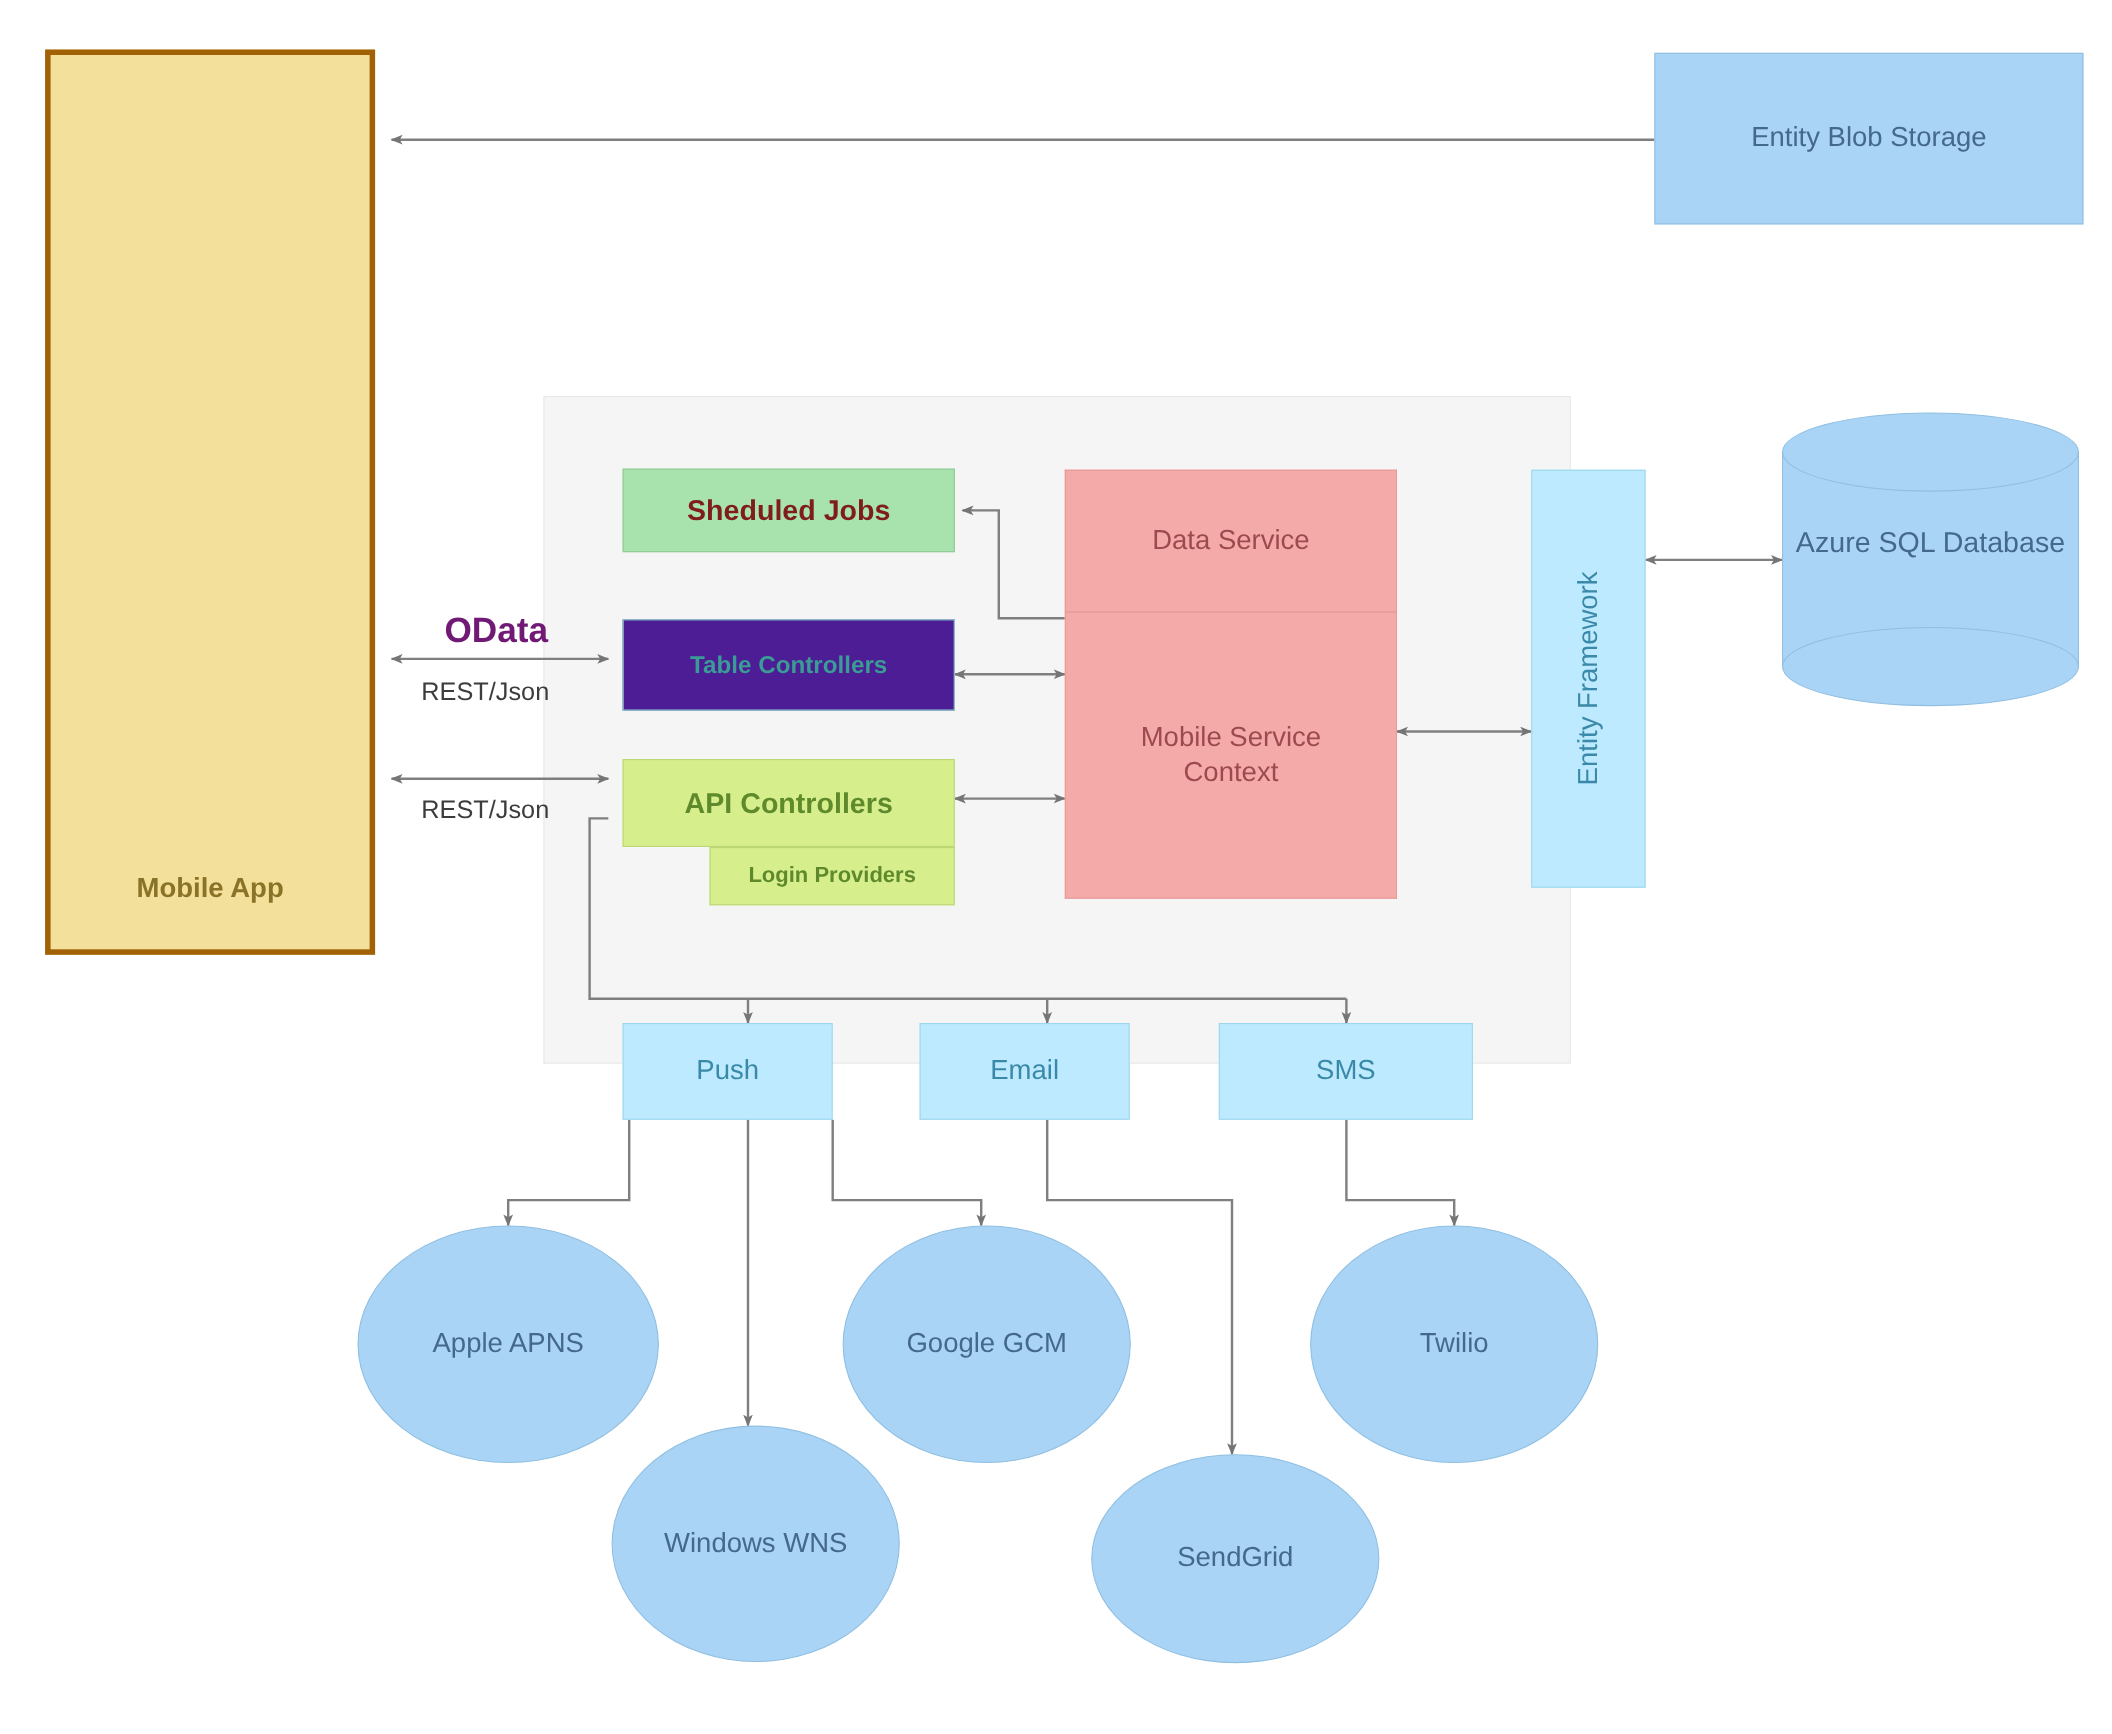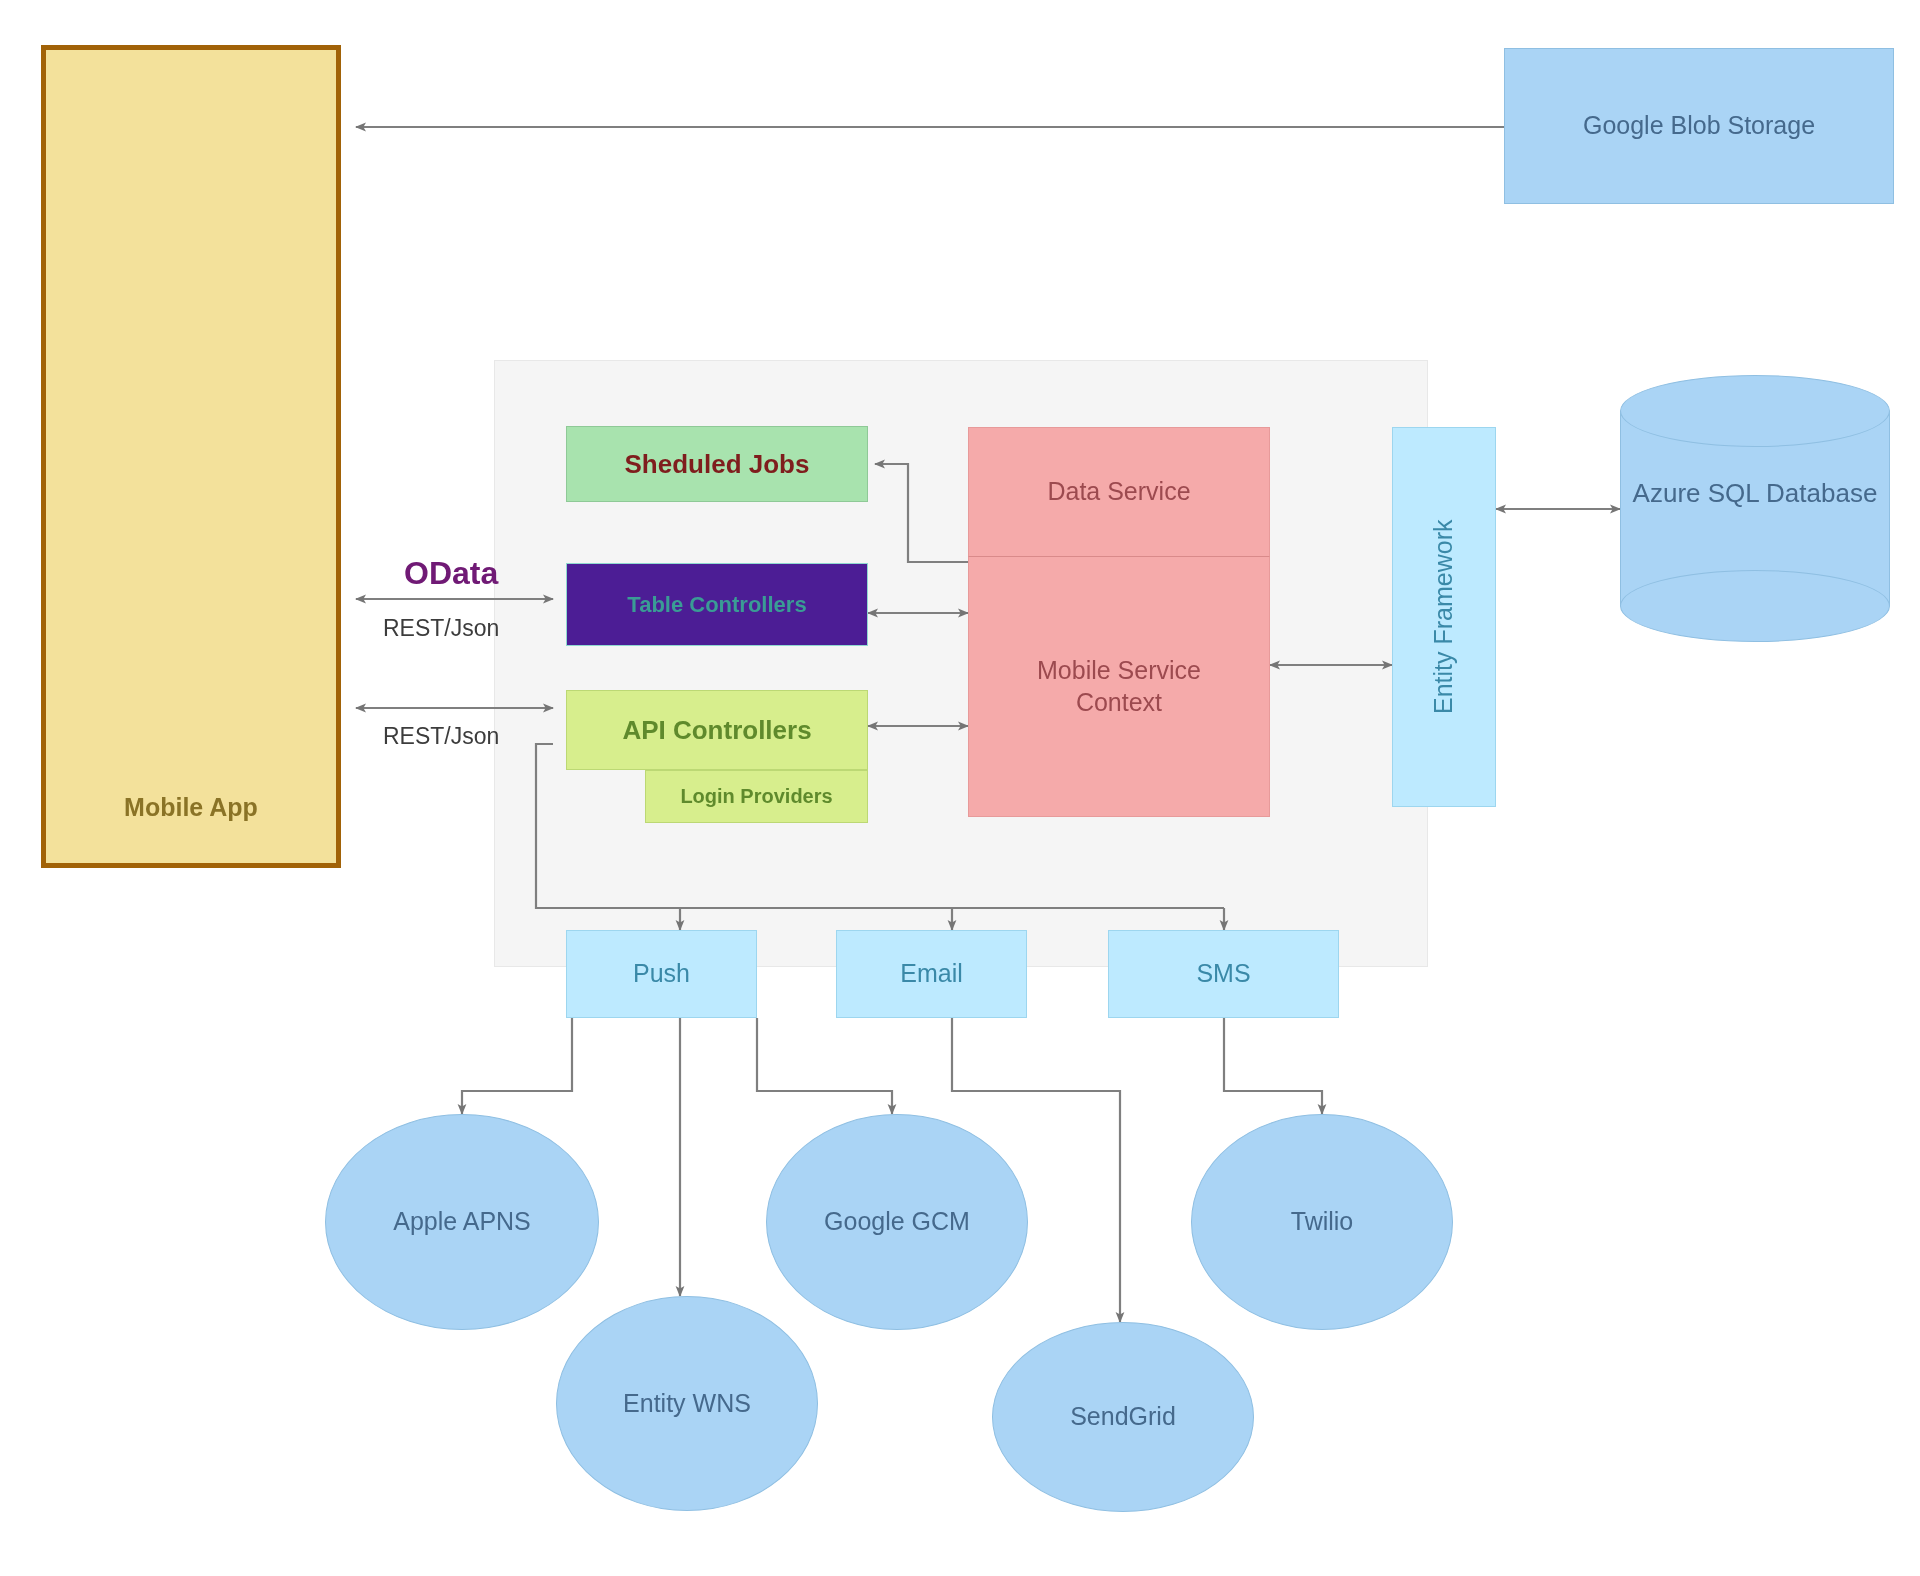--- a/index.html
+++ b/index.html
@@ -206,21 +206,21 @@
 
   <div class="edge-label strong" style="left:404px; top:555px;">OData</div>
   <div class="edge-label" style="left:383px; top:615px;">REST/Json</div>
   <div class="edge-label" style="left:383px; top:723px;">REST/Json</div>
 
   <div class="node sh-mobileapp" style="left:41px; top:45px; width:300px; height:823px;">
     <span>Mobile App</span>
   </div>
 
   <div class="node sh-blue" style="left:1504px; top:48px; width:390px; height:156px;">
-    <span>Google Blob Storage</span>
+    <span>Entity Blob Storage</span>
   </div>
 
   <div class="node sh-green" style="left:566px; top:426px; width:302px; height:76px;">
     <span>Sheduled Jobs</span>
   </div>
 
   <div class="node sh-cyan" style="left:566px; top:563px; width:302px; height:83px;">
     <span>Table Controllers</span>
   </div>
 
@@ -267,21 +267,21 @@
 
   <div class="node sh-lightblue" style="left:1108px; top:930px; width:231px; height:88px;">
     <span>SMS</span>
   </div>
 
   <div class="node sh-blue ellipse" style="left:325px; top:1114px; width:274px; height:216px;">
     <span>Apple APNS</span>
   </div>
 
   <div class="node sh-blue ellipse" style="left:556px; top:1296px; width:262px; height:215px;">
-    <span>Entity WNS</span>
+    <span>Windows WNS</span>
   </div>
 
   <div class="node sh-blue ellipse" style="left:766px; top:1114px; width:262px; height:216px;">
     <span>Google GCM</span>
   </div>
 
   <div class="node sh-blue ellipse" style="left:992px; top:1322px; width:262px; height:190px;">
     <span>SendGrid</span>
   </div>
 

